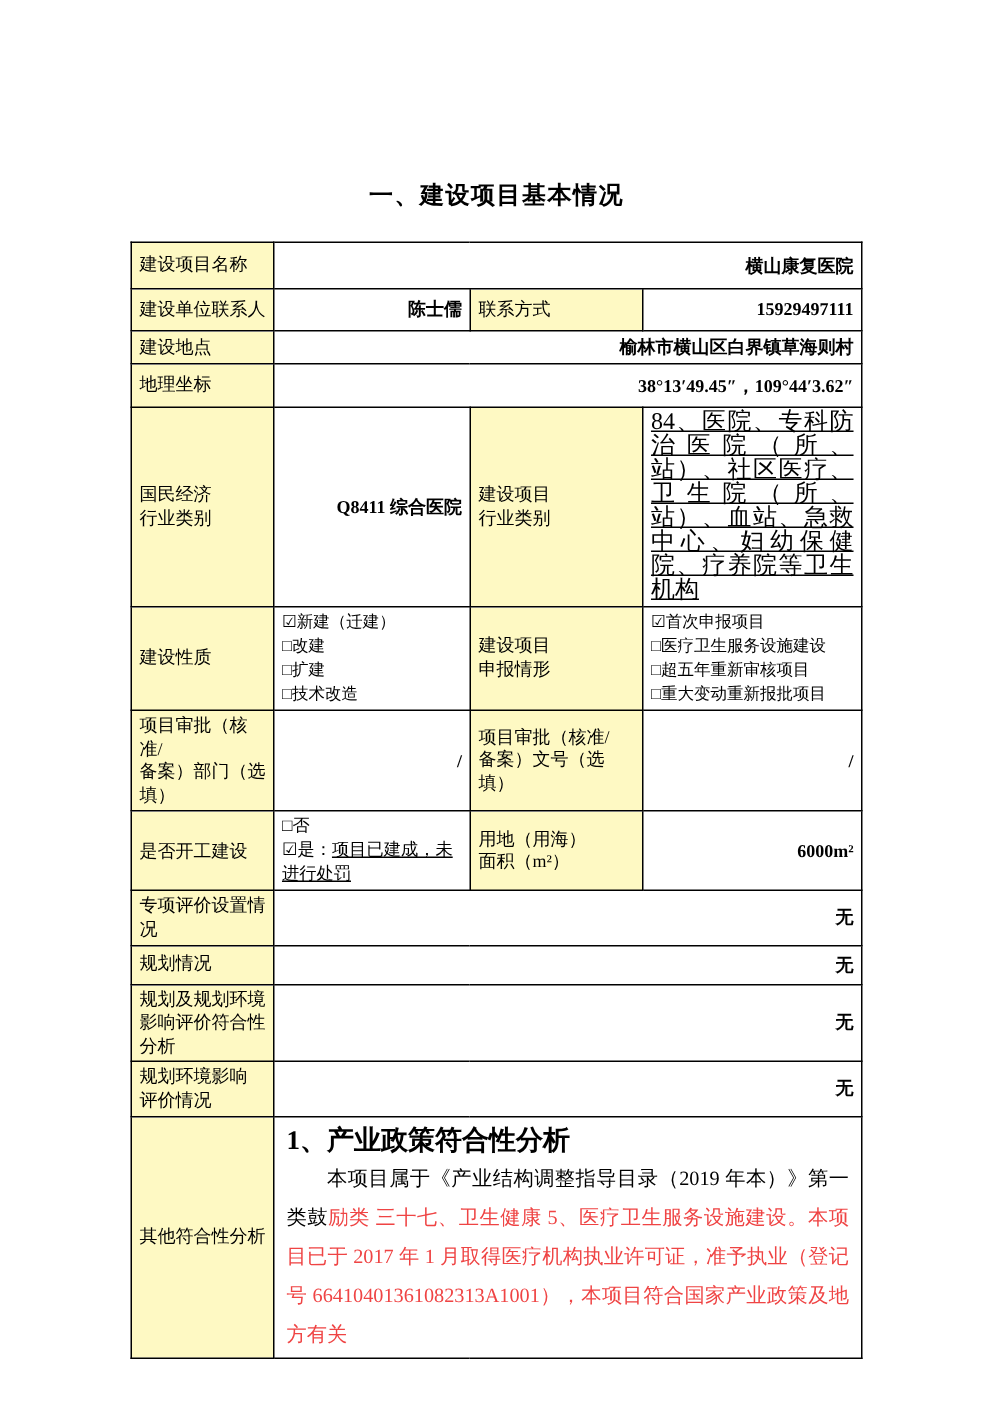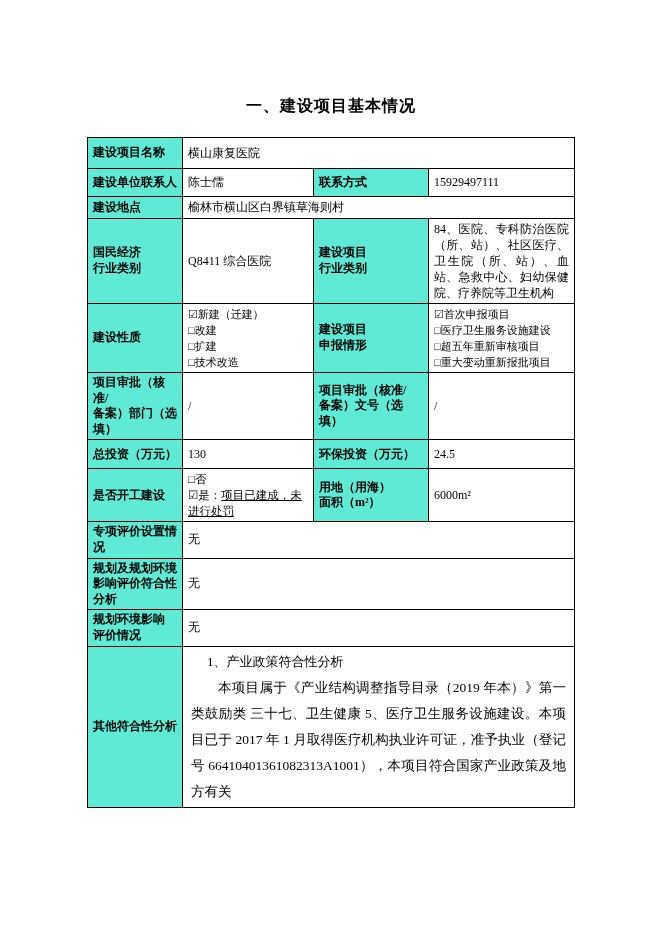--- a/index.html
+++ b/index.html
@@ -4,88 +4,89 @@
 <style>
   * { box-sizing: border-box; }
   html, body { margin: 0; padding: 0; }
   body {
     width: 662px;
     height: 936px;
     background: #ffffff;
     color: #000000;
     font-family: "Liberation Serif", "DejaVu Serif", serif;
   }
-  .doc { padding-top: 96px; }
+  .doc { padding-top: 120px; }
   .page-title {
     text-align: center;
     font-size: 16px;
     font-weight: bold;
     letter-spacing: 1px;
   }
   table.info-table {
     border-collapse: collapse;
     table-layout: fixed;
     width: 487px;
     margin: 20px auto 0 auto;
   }
   th, td {
     border: 1px solid #000000;
     padding: 2px 5px;
     font-size: 12px;
     font-weight: normal;
     overflow: hidden;
   }
   th.label {
-    background: #5eead4;
-    font-weight: bold;
+    background: #fef9c3;
+    font-weight: normal;
     text-align: left;
     vertical-align: middle;
     white-space: pre-line;
     line-height: 1.3;
   }
   td.value {
-    text-align: left;
-    vertical-align: middle;
+    text-align: right;
+    vertical-align: middle;
+    font-weight: bold;
   }
   td.small-text {
-    font-size: 12px;
+    font-size: 16px;
     line-height: 16px;
     text-align: justify;
     vertical-align: middle;
+    text-decoration: underline;
   }
   td.checkbox-list { vertical-align: middle; }
   .checkbox-list div {
     font-size: 11px;
     line-height: 16px;
     white-space: nowrap;
   }
   td.start-cell {
     font-size: 11.5px;
     line-height: 16px;
     vertical-align: middle;
   }
   .u { text-decoration: underline; }
   td.analysis-cell {
     vertical-align: top;
     padding: 2px 8px;
   }
   .analysis-heading {
-    font-weight: normal;
-    font-size: 13px;
+    font-weight: bold;
+    font-size: 18px;
     line-height: 26px;
-    margin-left: 16px;
   }
   .analysis-paragraph {
     margin: 0;
     text-indent: 2em;
     text-align: justify;
     font-size: 13.5px;
     line-height: 26px;
   }
-  .red { color: #000000; }
+  .red { color: #ef4444; }
 </style>
 </head>
 <body>
 
 <div class="doc">
 
   <div class="page-title">一、建设项目基本情况</div>
 
   <table class="info-table">
     <colgroup>
@@ -107,20 +108,24 @@
       <td class="value">陈士儒</td>
       <th class="label">联系方式</th>
       <td class="value">15929497111</td>
     </tr>
 
     <tr style="height:14px">
       <th class="label">建设地点</th>
       <td class="value" colspan="3">榆林市横山区白界镇草海则村</td>
     </tr>
 
+    <tr style="height:29px">
+      <th class="label">地理坐标</th>
+      <td class="value" colspan="3">38°13′49.45″，109°44′3.62″</td>
+    </tr>
 
     <tr style="height:71px">
       <th class="label">国民经济
 行业类别</th>
       <td class="value">Q8411 综合医院</td>
       <th class="label">建设项目
 行业类别</th>
       <td class="small-text">84、医院、专科防治医院（所、站）、社区医疗、卫生院（所、站）、血站、急救中心、妇幼保健院、疗养院等卫生机构</td>
     </tr>
 
@@ -144,44 +149,42 @@
 
     <tr style="height:43px">
       <th class="label">项目审批（核准/
 备案）部门（选填）</th>
       <td class="value">/</td>
       <th class="label">项目审批（核准/
 备案）文号（选填）</th>
       <td class="value">/</td>
     </tr>
 
-    <tr style="height:29px">
-      <th class="label">总投资（万元）</th>
-      <td class="value">130</td>
-      <th class="label">环保投资（万元）</th>
-      <td class="value">24.5</td>
-    </tr>
 
 
     <tr style="height:52px">
       <th class="label">是否开工建设</th>
       <td class="start-cell">
         <div>□否</div>
         <div><span>☑是：</span><span class="u">项目已建成，未进行处罚</span></div>
       </td>
       <th class="label">用地（用海）
 面积（m²）</th>
       <td class="value">6000m²</td>
     </tr>
 
     <tr style="height:34px">
       <th class="label">专项评价设置情况</th>
       <td class="value" colspan="3">无</td>
     </tr>
 
+    <tr style="height:26px">
+      <th class="label">规划情况</th>
+      <td class="value" colspan="3">无</td>
+    </tr>
 
     <tr style="height:51px">
       <th class="label">规划及规划环境
 影响评价符合性
 分析</th>
       <td class="value" colspan="3">无</td>
     </tr>
 
     <tr style="height:36px">
       <th class="label">规划环境影响

